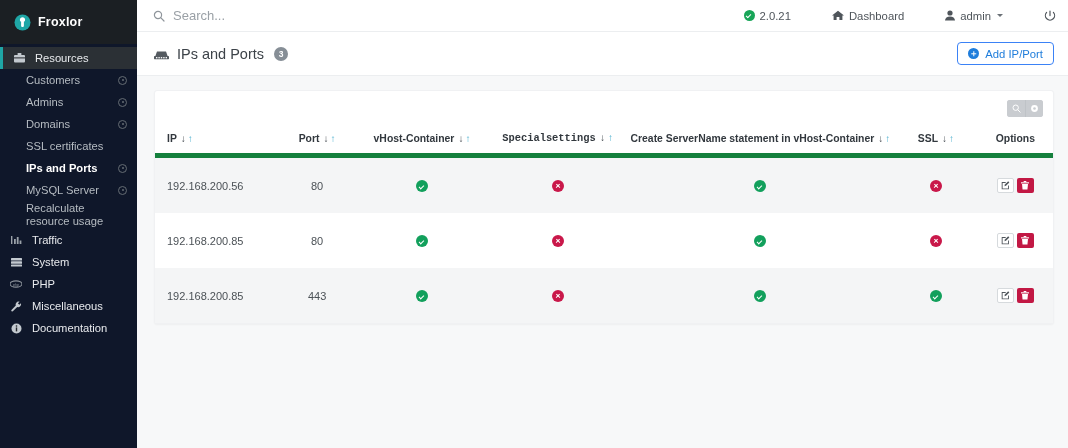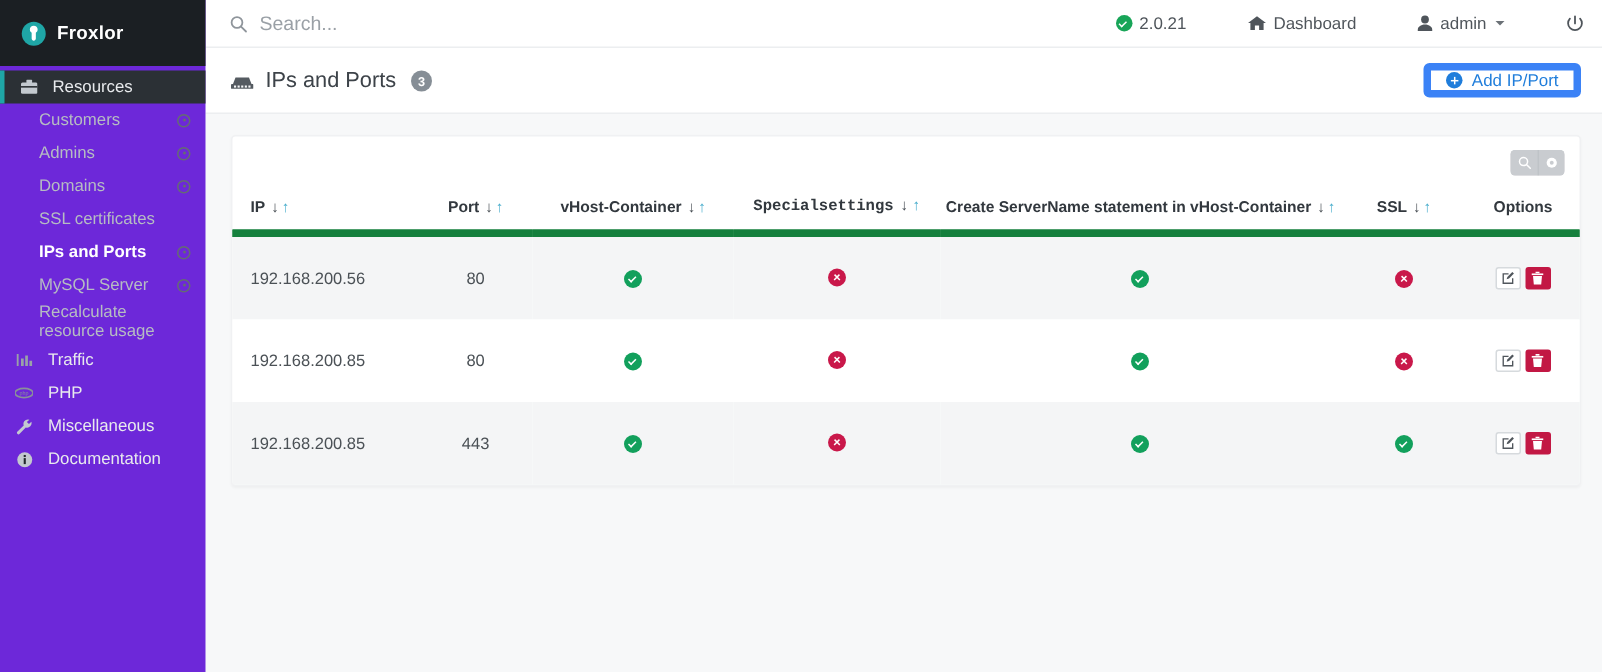--- a/index.html
+++ b/index.html
@@ -7,21 +7,21 @@
     width: 1068px; height: 448px;
     font-family: "Liberation Sans", sans-serif;
     background: #ffffff;
     overflow: hidden;
   }
   .app { display: flex; width: 1068px; height: 448px; }
 
   
   .sidebar {
     width: 137px; height: 448px;
-    background: #6d28d9;
+    background: #0f172a;
     flex: 0 0 137px;
     display: flex; flex-direction: column;
     position: relative;
   }
   .brand {
     height: 44px;
     display: flex; align-items: center;
     padding-left: 14px;
     gap: 7px;
     background: #1b1f23;
@@ -124,21 +124,21 @@
     background: #868e96; color: #fff;
     font-size: 8.5px; font-weight: bold;
     min-width: 14px; height: 14px; border-radius: 7px;
     display: inline-flex; align-items: center; justify-content: center;
     padding: 0 4px; margin-left: 2px;
   }
   .spacer { flex: 1 1 auto; }
   .btn-add {
     display: inline-flex; align-items: center; gap: 6px;
     height: 23px; padding: 0 10px;
-    border: 5px solid #3b82f6; border-radius: 4px;
+    border: 1px solid #3b82f6; border-radius: 4px;
     background: #ffffff; color: #1f7ddb;
     font-size: 11.3px; font-family: "Liberation Sans", sans-serif;
     cursor: pointer;
   }
   .plus-circ {
     width: 11px; height: 11px; border-radius: 50%;
     background: #1f7ddb; position: relative; flex: 0 0 11px;
   }
   .plus-circ::before, .plus-circ::after {
     content:''; position:absolute; background:#fff;
@@ -290,20 +290,30 @@
           <svg class="ico-svg" width="11" height="10" viewBox="0 0 11 10">
             <rect x="0" y="1" width="1.4" height="8" fill="#9aa1a8"></rect>
             <rect x="3" y="4" width="1.8" height="5" fill="#9aa1a8"></rect>
             <rect x="5.8" y="2" width="1.8" height="7" fill="#9aa1a8"></rect>
             <rect x="8.6" y="5.5" width="1.8" height="3.5" fill="#9aa1a8"></rect>
           </svg>
         </span>
         <span>Traffic</span>
       </div>
 
+      <div class="nav-item">
+        <span class="ic">
+          <svg class="ico-svg" width="11" height="10" viewBox="0 0 11 10">
+            <rect x="0" y="1" width="11" height="2.4" rx=".5" fill="#c3c9cf"></rect>
+            <rect x="0" y="4.3" width="11" height="2.4" rx=".5" fill="#c3c9cf"></rect>
+            <rect x="0" y="7.6" width="11" height="2" rx=".5" fill="#c3c9cf"></rect>
+          </svg>
+        </span>
+        <span>System</span>
+      </div>
 
       <div class="nav-item">
         <span class="ic">
           <svg class="ico-svg" width="12" height="8" viewBox="0 0 12 8">
             <ellipse cx="6" cy="4" rx="6" ry="3.1" fill="none" stroke="#8a9199" stroke-width="1.1"></ellipse>
             <text x="6" y="5.6" font-size="3.6" fill="#8a9199" text-anchor="middle" font-family="Liberation Sans">php</text>
           </svg>
         </span>
         <span>PHP</span>
       </div>

